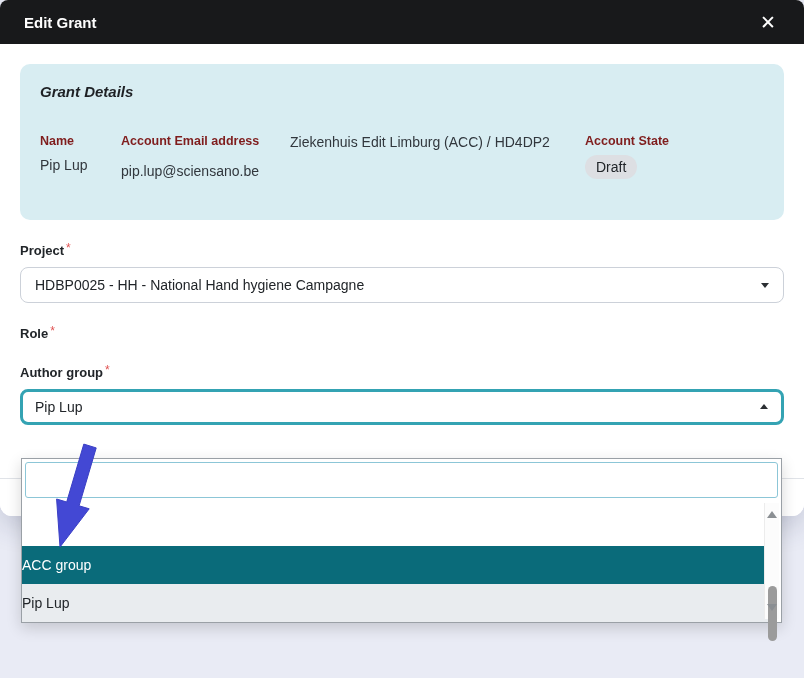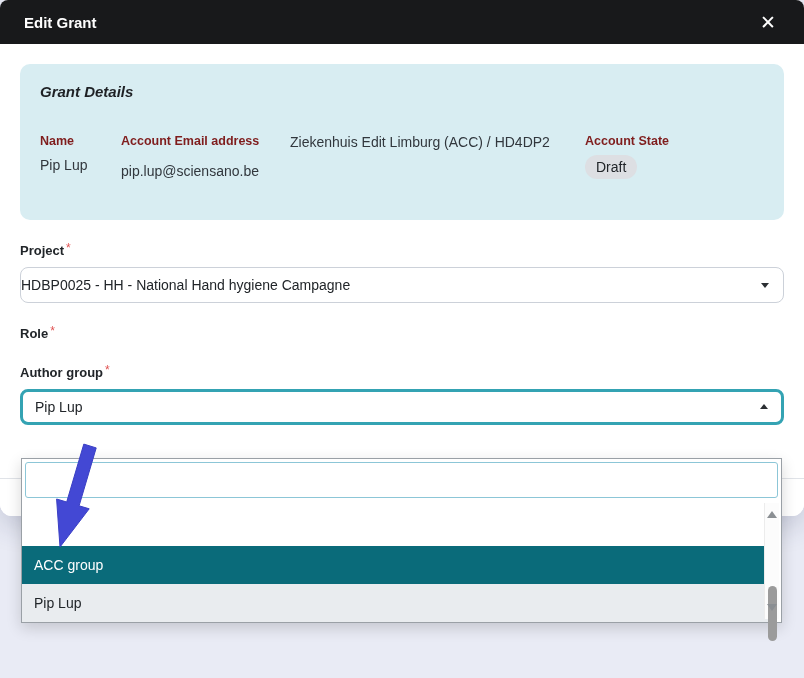--- a/index.html
+++ b/index.html
@@ -73,21 +73,21 @@
   .fgroup { margin-top: 21px; }
   .flabel { font-size: 13px; font-weight: bold; color: #212529; }
   .req { color: #e05252; font-size: 12px; margin-left: 2px; vertical-align: top; }
   .select {
     margin-top: 8px;
     height: 36px;
     background: #fff;
     border: 1px solid #ccd1d9;
     border-radius: 8px;
     display: flex; align-items: center;
-    padding: 0 0;
+    padding: 0 14px;
     font-size: 14px; color: #212529;
     position: relative;
     cursor: pointer;
   }
   .select.focused {
     border: 3px solid #34a3b3;
     padding: 0 12px;
     border-radius: 8px;
   }
   .caret-down {
@@ -122,21 +122,21 @@
     border-radius: 3px;
     outline: none;
     padding: 0 10px;
     font-size: 14px;
     font-family: "Liberation Sans", sans-serif;
   }
   .dd-list { position: relative; }
   .dd-option {
     height: 38px;
     display: flex; align-items: center;
-    padding: 0 12px;
+    padding: 0 0;
     margin-right: 8px;
     font-size: 14px; color: #212529;
     cursor: pointer;
     background: #fff;
   }
   .dd-option.empty { height: 45px; }
   .dd-option.highlighted { background: #0a6b7a; color: #ffffff; }
   .dd-option.hover { background: #e9ecef; }
 
   

